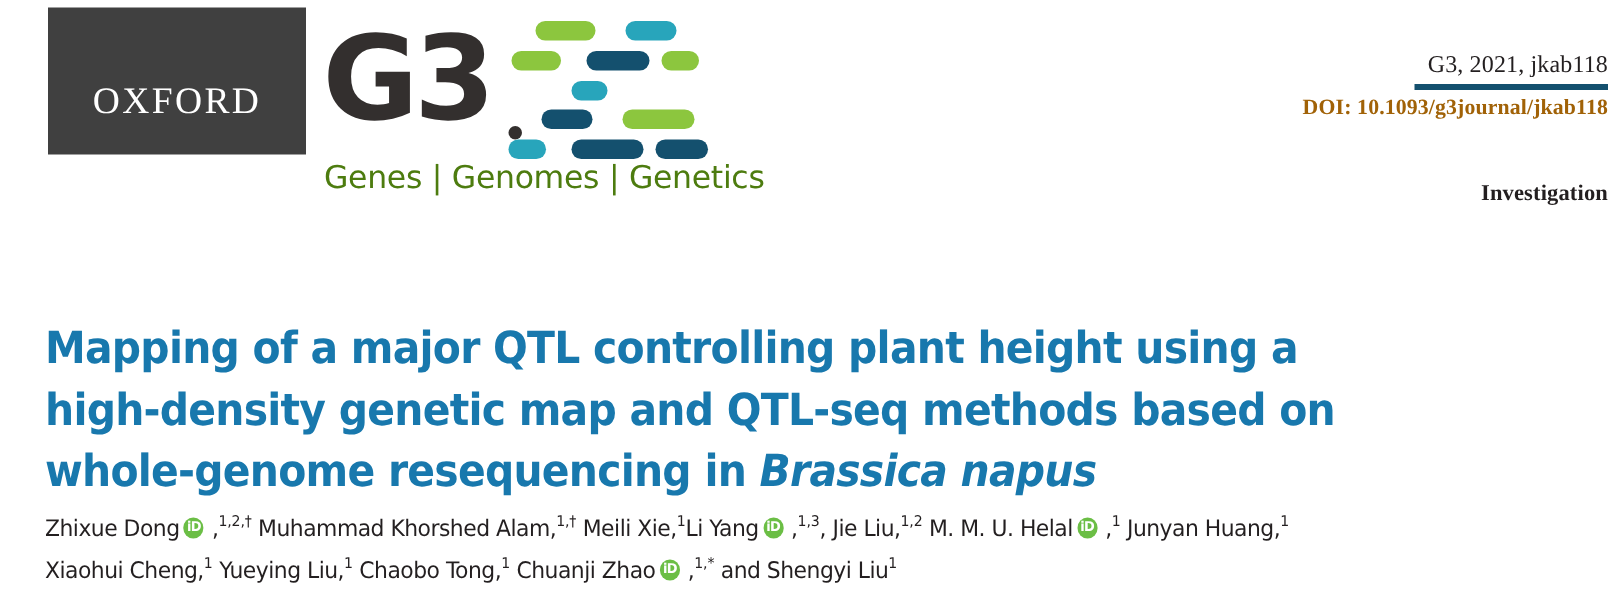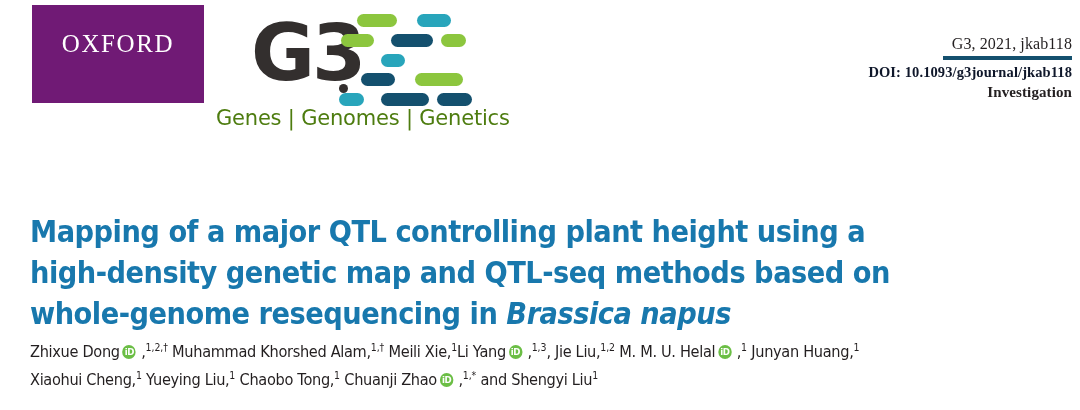--- a/index.html
+++ b/index.html
@@ -24,22 +24,23 @@
     height: 150px;
   }
 
   
   #oxford-block {
     position: absolute;
     left: 32px;
     top: 5px;
     width: 172px;
     height: 98px;
-    background: #701a75;
+    background: #404040;
     display: flex;
+    align-items: center;
     justify-content: center;
   }
   #oxford-wordmark {
     color: #ffffff;
     font-family: "Liberation Serif", serif;
     font-size: 25px;
     letter-spacing: 1.6px;
     line-height: 1;
     padding-top: 26px;
   }
@@ -55,21 +56,20 @@
   #g3-wordmark {
     position: absolute;
     left: 0;
     top: 2px;
     font-family: "DejaVu Sans", sans-serif;
     font-weight: bold;
     font-size: 78px;
     line-height: 78px;
     color: #332f2e;
     letter-spacing: -3px;
-    margin-left: 36px;
   }
   #g3-dot {
     position: absolute;
     left: 124px;
     top: 72px;
     width: 9px;
     height: 9px;
     border-radius: 50%;
     background: #332f2e;
   }
@@ -120,33 +120,34 @@
   #meta-rule {
     margin: 2px 0 3px auto;
     width: 129px;
     height: 4px;
     background: #14506e;
   }
   #doi-line {
     font-size: 14.5px;
     line-height: 19px;
     font-weight: bold;
-    color: #0f172a;
+    color: #a16207;
     letter-spacing: 0.1px;
   }
   #advance-line {
     font-size: 14.5px;
     line-height: 19px;
     letter-spacing: 0.1px;
   }
   #article-type {
     font-size: 15px;
     line-height: 20px;
     font-weight: bold;
     letter-spacing: 0.1px;
+    margin-top: 37px;
   }
 
   
   #article-title {
     position: absolute;
     left: 30px;
     top: 192px;
     width: 1010px;
     color: #1878ad;
     font-family: "DejaVu Sans", sans-serif;

